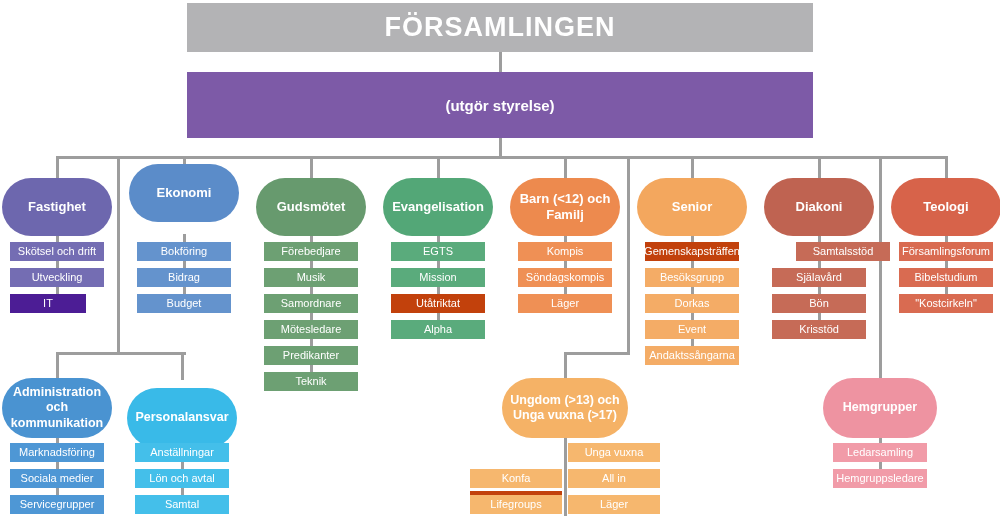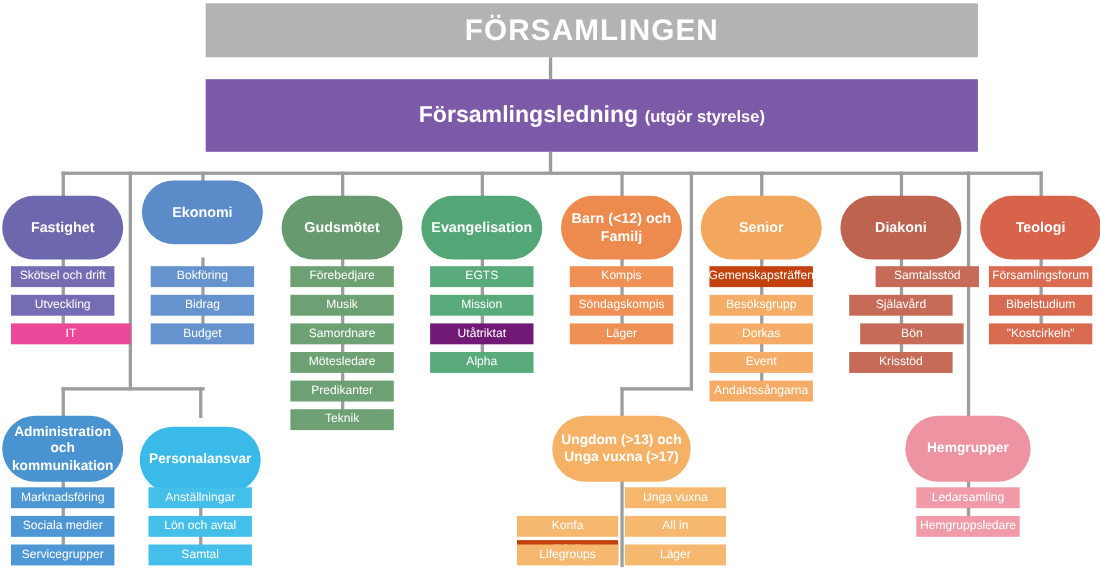--- a/index.html
+++ b/index.html
@@ -1,21 +1,21 @@
 <!DOCTYPE html>
 <html><head>
 <meta charset="utf-8">
 <style>
   html,body{margin:0;padding:0;background:#fff;}
   #stage{
     position:relative;width:1000px;height:516px;background:#ffffff;
     font-family:"Liberation Sans",sans-serif;overflow:hidden;
   }
   .line{position:absolute;background:#9d9d9d;}
-  .banner{position:absolute;left:187px;width:702px;color:#fff;text-align:right;}
+  .banner{position:absolute;left:187px;width:626px;color:#fff;text-align:right;}
   #top-banner{top:3px;height:49px;display:flex;align-items:center;justify-content:center;}
   #top-banner .t{font-size:27px;font-weight:bold;letter-spacing:1px;}
   #lead-banner{top:72px;height:66px;display:flex;flex-direction:column;align-items:center;justify-content:center;}
   #lead-banner .row1{display:flex;align-items:baseline;gap:6px;}
   #lead-banner .main{font-size:21px;font-weight:bold;}
   #lead-banner .suffix{font-size:15px;font-weight:bold;}
   #lead-banner .sub{font-size:13.5px;margin-top:3px;}
   .hdr{
     position:absolute;display:flex;align-items:center;justify-content:center;
     text-align:center;color:#fff;font-weight:bold;font-size:13px;line-height:1.22;
@@ -30,21 +30,20 @@
 <body>
 
 <div id="stage">
 
   <div class="banner" id="top-banner" style="background: rgb(179, 179, 181);">
     <span class="t">FÖRSAMLINGEN</span>
   </div>
 
   <div class="banner" id="lead-banner" style="background: rgb(125, 90, 167);">
     <span class="row1">
-      <span class="main">Församlingsledning</span>
       <span class="suffix">(utgör styrelse)</span>
     </span>
   </div>
 
   <div id="nodes">
       <div class="line" style="left: 498.5px; top: 52px; width: 3px; height: 20px; background: rgb(157, 157, 157);"></div>
       <div class="line" style="left: 498.5px; top: 138px; width: 3px; height: 20px; background: rgb(157, 157, 157);"></div>
       <div class="line" style="left: 55.5px; top: 156px; width: 892px; height: 3px; background: rgb(157, 157, 157);"></div>
       <div class="line" style="left: 116.5px; top: 156px; width: 3px; height: 199px; background: rgb(157, 157, 157);"></div>
       <div class="line" style="left: 55.5px; top: 352px; width: 130px; height: 3px; background: rgb(157, 157, 157);"></div>
@@ -58,21 +57,21 @@
       <div class="line" style="left: 180.5px; top: 436px; width: 3px; height: 69px; background: rgb(157, 157, 157);"></div>
       <div class="line" style="left: 563.5px; top: 436px; width: 3px; height: 80px; background: rgb(157, 157, 157);"></div>
       <div class="line" style="left: 878.5px; top: 436px; width: 3px; height: 43px; background: rgb(157, 157, 157);"></div>
       <div class="line" style="left: 55.5px; top: 156px; width: 3px; height: 24px; background: rgb(157, 157, 157);"></div>
       <div class="line" style="left: 55.5px; top: 234px; width: 3px; height: 70px; background: rgb(157, 157, 157);"></div>
       <div class="hdr" style="left: 2px; top: 178px; width: 110px; height: 58px; background: rgb(109, 103, 174); border-radius: 30px;">
         <span style="padding: 0px 5px;">Fastighet</span>
       </div>
       <div class="item" style="left: 10px; top: 242px; width: 94px; background: rgb(116, 109, 179);">Skötsel och drift</div>
       <div class="item" style="left: 10px; top: 268px; width: 94px; background: rgb(116, 109, 179);">Utveckling</div>
-      <div class="item" style="left: 10px; top: 294px; width: 109px; background: #ec4899;">IT</div>
+      <div class="item" style="left: 10px; top: 294px; width: 76px; background: #4c1d95;">IT</div>
       <div class="line" style="left: 182.5px; top: 156px; width: 3px; height: 24px; background: rgb(157, 157, 157);"></div>
       <div class="line" style="left: 182.5px; top: 234px; width: 3px; height: 70px; background: rgb(157, 157, 157);"></div>
       <div class="hdr" style="left: 129px; top: 164px; width: 110px; height: 58px; background: rgb(91, 140, 201); border-radius: 30px;">
         <span style="padding: 0px 5px;">Ekonomi</span>
       </div>
       <div class="item" style="left: 137px; top: 242px; width: 94px; background: rgb(100, 147, 205);">Bokföring</div>
       <div class="item" style="left: 137px; top: 268px; width: 94px; background: rgb(100, 147, 205);">Bidrag</div>
       <div class="item" style="left: 137px; top: 294px; width: 94px; background: rgb(100, 147, 205);">Budget</div>
       <div class="line" style="left: 309.5px; top: 156px; width: 3px; height: 24px; background: rgb(157, 157, 157);"></div>
       <div class="line" style="left: 309.5px; top: 234px; width: 3px; height: 148px; background: rgb(157, 157, 157);"></div>
@@ -85,21 +84,21 @@
       <div class="item" style="left: 264px; top: 320px; width: 94px; background: rgb(109, 160, 115);">Mötesledare</div>
       <div class="item" style="left: 264px; top: 346px; width: 94px; background: rgb(109, 160, 115);">Predikanter</div>
       <div class="item" style="left: 264px; top: 372px; width: 94px; background: rgb(109, 160, 115);">Teknik</div>
       <div class="line" style="left: 436.5px; top: 156px; width: 3px; height: 24px; background: rgb(157, 157, 157);"></div>
       <div class="line" style="left: 436.5px; top: 234px; width: 3px; height: 96px; background: rgb(157, 157, 157);"></div>
       <div class="hdr" style="left: 383px; top: 178px; width: 110px; height: 58px; background: rgb(83, 167, 119); border-radius: 30px;">
         <span style="padding: 0px 5px;">Evangelisation</span>
       </div>
       <div class="item" style="left: 391px; top: 242px; width: 94px; background: rgb(90, 171, 124);">EGTS</div>
       <div class="item" style="left: 391px; top: 268px; width: 94px; background: rgb(90, 171, 124);">Mission</div>
-      <div class="item" style="left: 391px; top: 294px; width: 94px; background: #701a75;">Utåtriktat</div>
+      <div class="item" style="left: 391px; top: 294px; width: 94px; background: #c2410c;">Utåtriktat</div>
       <div class="item" style="left: 391px; top: 320px; width: 94px; background: rgb(90, 171, 124);">Alpha</div>
       <div class="line" style="left: 563.5px; top: 156px; width: 3px; height: 24px; background: rgb(157, 157, 157);"></div>
       <div class="line" style="left: 563.5px; top: 234px; width: 3px; height: 70px; background: rgb(157, 157, 157);"></div>
       <div class="hdr" style="left: 510px; top: 178px; width: 110px; height: 58px; background: rgb(237, 138, 78); border-radius: 30px;">
         <span style="padding: 0px 5px;">Barn (&lt;12) och Familj</span>
       </div>
       <div class="item" style="left: 518px; top: 242px; width: 94px; background: rgb(239, 144, 85);">Kompis</div>
       <div class="item" style="left: 518px; top: 268px; width: 94px; background: rgb(239, 144, 85);">Söndagskompis</div>
       <div class="item" style="left: 518px; top: 294px; width: 94px; background: rgb(239, 144, 85);">Läger</div>
       <div class="line" style="left: 690.5px; top: 156px; width: 3px; height: 24px; background: rgb(157, 157, 157);"></div>
@@ -112,21 +111,21 @@
       <div class="item" style="left: 645px; top: 294px; width: 94px; background: rgb(244, 172, 102);">Dorkas</div>
       <div class="item" style="left: 645px; top: 320px; width: 94px; background: rgb(244, 172, 102);">Event</div>
       <div class="item" style="left: 645px; top: 346px; width: 94px; background: rgb(244, 172, 102);">Andaktssångarna</div>
       <div class="line" style="left: 817.5px; top: 156px; width: 3px; height: 24px; background: rgb(157, 157, 157);"></div>
       <div class="line" style="left: 817.5px; top: 234px; width: 3px; height: 96px; background: rgb(157, 157, 157);"></div>
       <div class="hdr" style="left: 764px; top: 178px; width: 110px; height: 58px; background: rgb(191, 99, 81); border-radius: 30px;">
         <span style="padding: 0px 5px;">Diakoni</span>
       </div>
       <div class="item" style="left: 772px; top: 242px; width: 94px; background: rgb(198, 107, 87); margin-left: 24px;">Samtalsstöd</div>
       <div class="item" style="left: 772px; top: 268px; width: 94px; background: rgb(198, 107, 87);">Själavård</div>
-      <div class="item" style="left: 772px; top: 294px; width: 94px; background: rgb(198, 107, 87); margin-left: 10px;">Bön</div>
+      <div class="item" style="left: 772px; top: 294px; width: 94px; background: rgb(198, 107, 87);">Bön</div>
       <div class="item" style="left: 772px; top: 320px; width: 94px; background: rgb(198, 107, 87);">Krisstöd</div>
       <div class="line" style="left: 944.5px; top: 156px; width: 3px; height: 24px; background: rgb(157, 157, 157);"></div>
       <div class="line" style="left: 944.5px; top: 234px; width: 3px; height: 70px; background: rgb(157, 157, 157);"></div>
       <div class="hdr" style="left: 891px; top: 178px; width: 110px; height: 58px; background: rgb(215, 99, 74); border-radius: 30px;">
         <span style="padding: 0px 5px;">Teologi</span>
       </div>
       <div class="item" style="left: 899px; top: 242px; width: 94px; background: rgb(217, 107, 81);">Församlingsforum</div>
       <div class="item" style="left: 899px; top: 268px; width: 94px; background: rgb(217, 107, 81);">Bibelstudium</div>
       <div class="item" style="left: 899px; top: 294px; width: 94px; background: rgb(217, 107, 81);">"Kostcirkeln"</div>
       <div class="hdr small" style="left: 2px; top: 378px; width: 110px; height: 60px; background: rgb(74, 147, 209); border-radius: 31px;">

